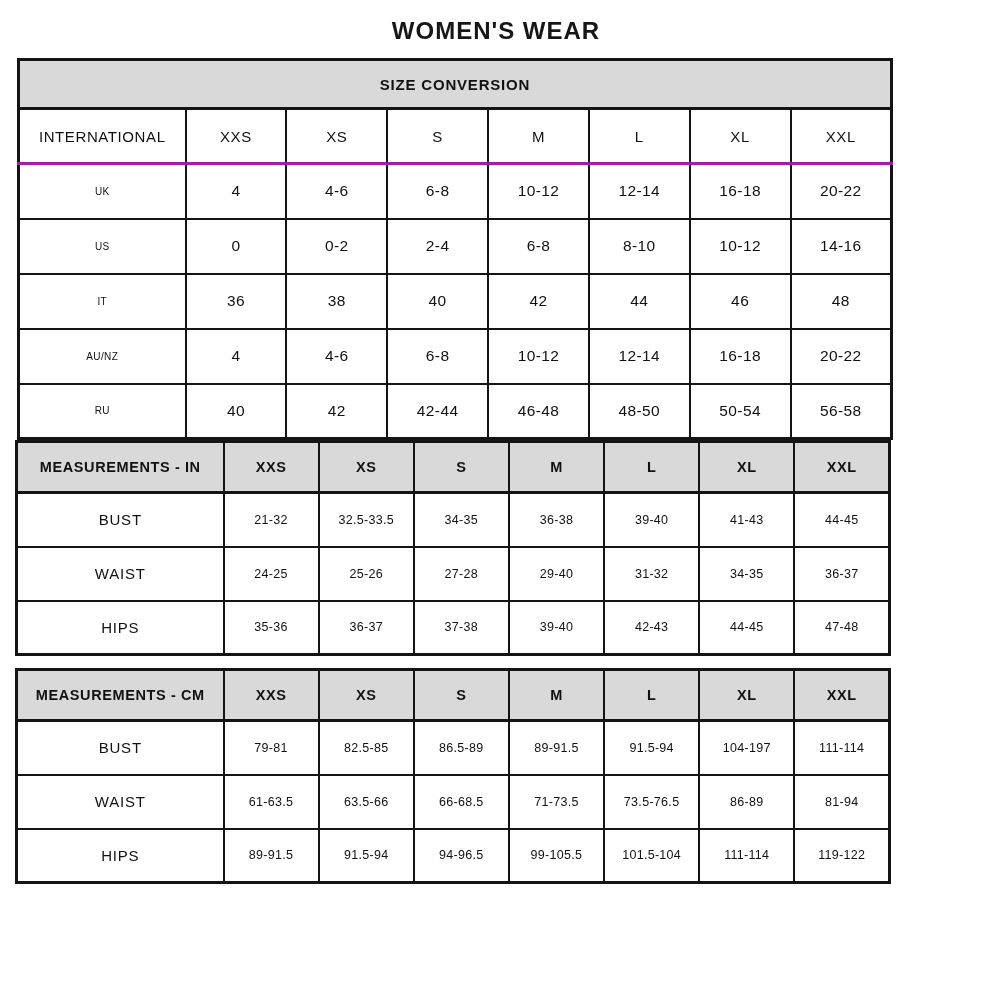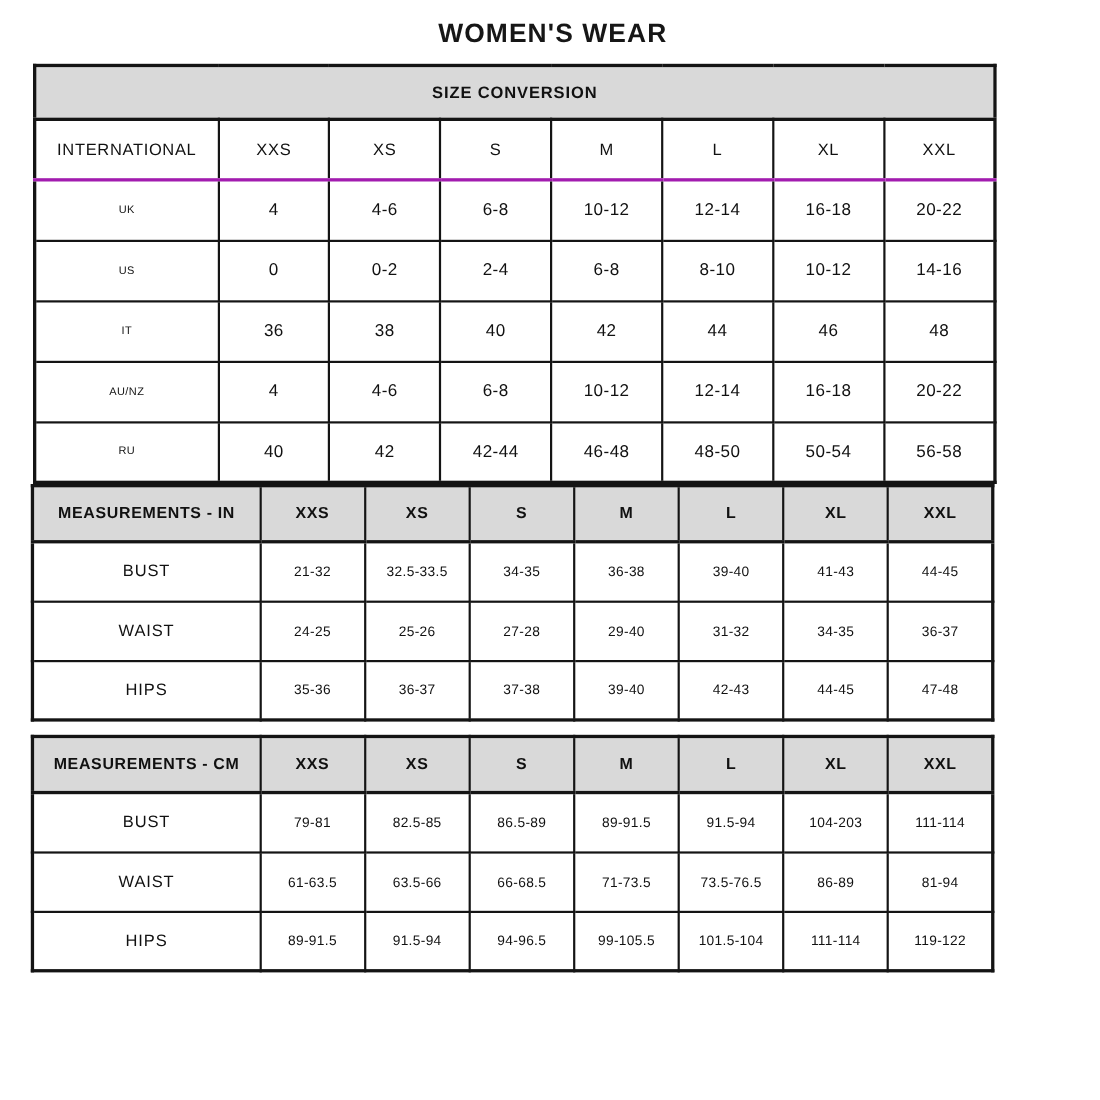--- a/index.html
+++ b/index.html
@@ -3,21 +3,21 @@
 <meta charset="utf-8">
 <style>
   * { box-sizing: border-box; }
   html, body { margin: 0; padding: 0; background: #ffffff; }
   .page {
     width: 1000px;
     height: 1000px;
     background: #ffffff;
     font-family: "Liberation Sans", sans-serif;
     color: #111111;
-    padding: 13px 25px 0 30px;
+    padding: 13px 25px 0 17px;
     overflow: hidden;
   }
   h1.title {
     text-align: center;
     font-size: 24px;
     font-weight: bold;
     letter-spacing: 1px;
     margin: 4px 0 13px 0;
     color: #161616;
   }
@@ -219,21 +219,21 @@
         </tr>
     </thead>
     <tbody id="measurements_cm-body">
         <tr>
           <td class="row-label">BUST</td>
           <td>79-81</td>
           <td>82.5-85</td>
           <td>86.5-89</td>
           <td>89-91.5</td>
           <td>91.5-94</td>
-          <td>104-203</td>
+          <td>104-197</td>
           <td>111-114</td>
         </tr>
         <tr>
           <td class="row-label">WAIST</td>
           <td>61-63.5</td>
           <td>63.5-66</td>
           <td>66-68.5</td>
           <td>71-73.5</td>
           <td>73.5-76.5</td>
           <td>86-89</td>

